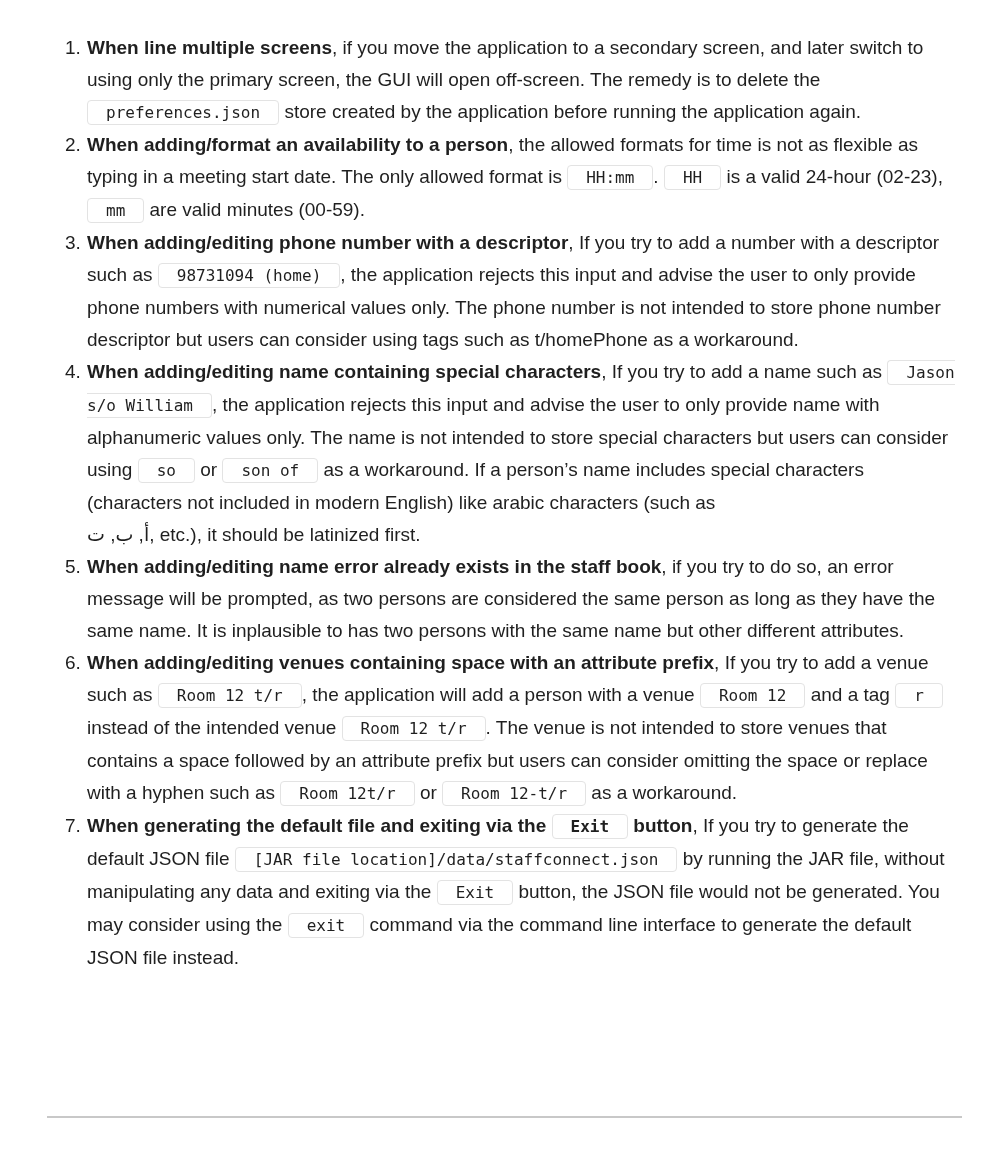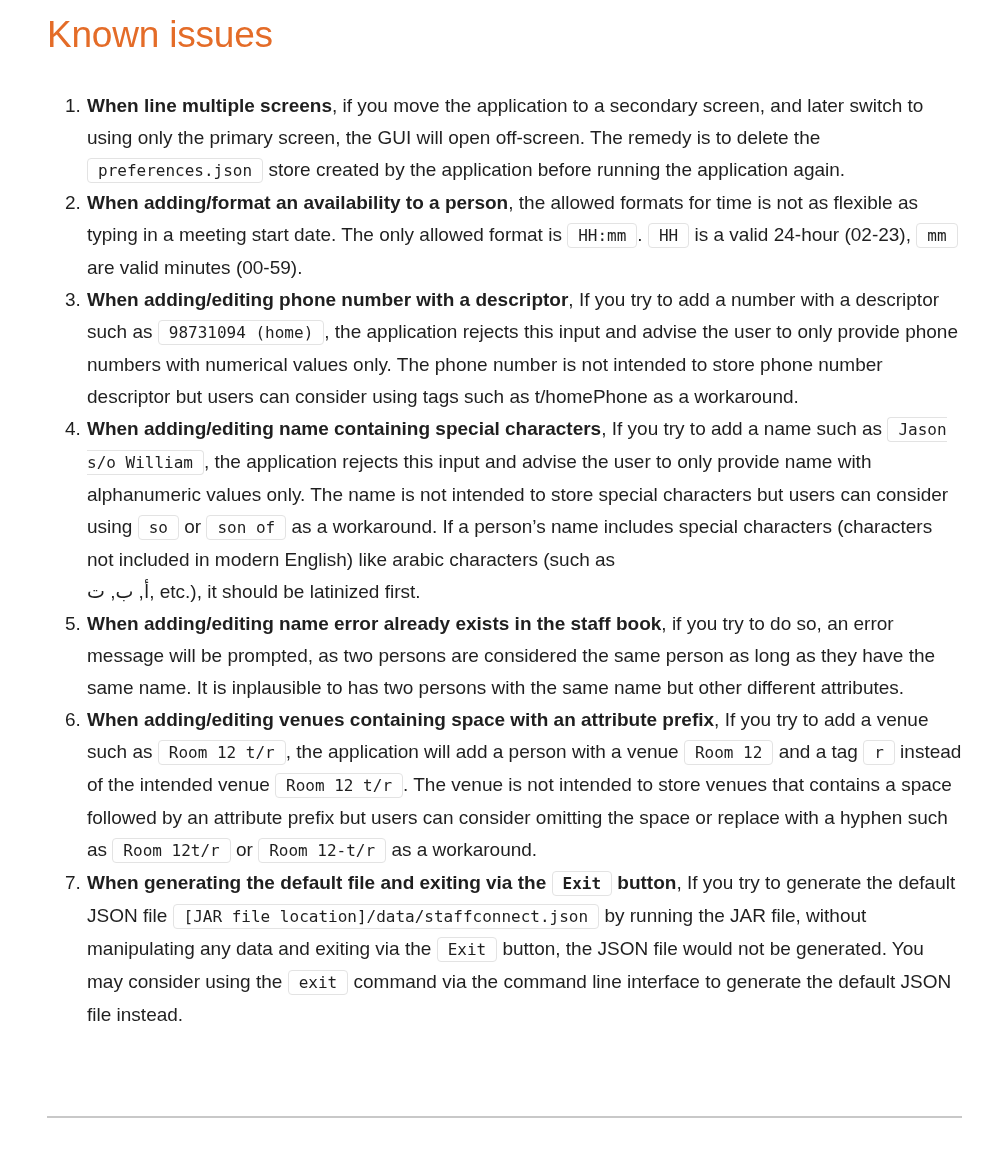--- a/index.html
+++ b/index.html
@@ -24,33 +24,32 @@
   }
   ol.issues li { padding-left: 1px; }
   ol.issues li::marker { font-weight: normal; }
   b { font-weight: bold; }
   code {
     font-family: "DejaVu Sans Mono", "Liberation Mono", monospace;
     font-size: 16px;
     background: #ffffff;
     border: 1px solid #e3e3e3;
     border-radius: 4px;
-    padding: 2px 10px;
+    padding: 2px 18px;
   }
   hr.divider {
     position: absolute; left: 47px; top: 1116px;
     width: 915px; margin: 0; border: 0; height: 2px;
     background: #c8c8c8;
   }
 </style>
 </head>
 <body>
 
 <div class="page">
-  <h2 class="title">Known issues</h2>
 
   <ol class="issues">
     <li><b>When line multiple screens</b><span>, if you move the application to a secondary screen, and later switch to using only the primary screen, the GUI will open off-screen. The remedy is to delete the </span><code>preferences.json</code><span> store created by the application before running the application again.</span></li>
 
     <li><b>When adding/format an availability to a person</b><span>, the allowed formats for time is not as flexible as typing in a meeting start date. The only allowed format is </span><code>HH:mm</code><span>. </span><code>HH</code><span> is a valid 24-hour (02-23), </span><code>mm</code><span> are valid minutes (00-59).</span></li>
 
     <li><b>When adding/editing phone number with a descriptor</b><span>, If you try to add a number with a descriptor such as </span><code>98731094 (home)</code><span>, the application rejects this input and advise the user to only provide phone numbers with numerical values only. The phone number is not intended to store phone number descriptor but users can consider using tags such as t/homePhone as a workaround.</span></li>
 
     <li><b>When adding/editing name containing special characters</b><span>, If you try to add a name such as </span><code>Jason s/o William</code><span>, the application rejects this input and advise the user to only provide name with alphanumeric values only. The name is not intended to store special characters but users can consider using </span><code>so</code><span> or </span><code>son of</code><span> as a workaround. If a person’s name includes special characters (characters not included in modern English) like arabic characters (such as </span><br><span dir="rtl">أ, ب, ت</span><span>, etc.), it should be latinized first.</span></li>
 

